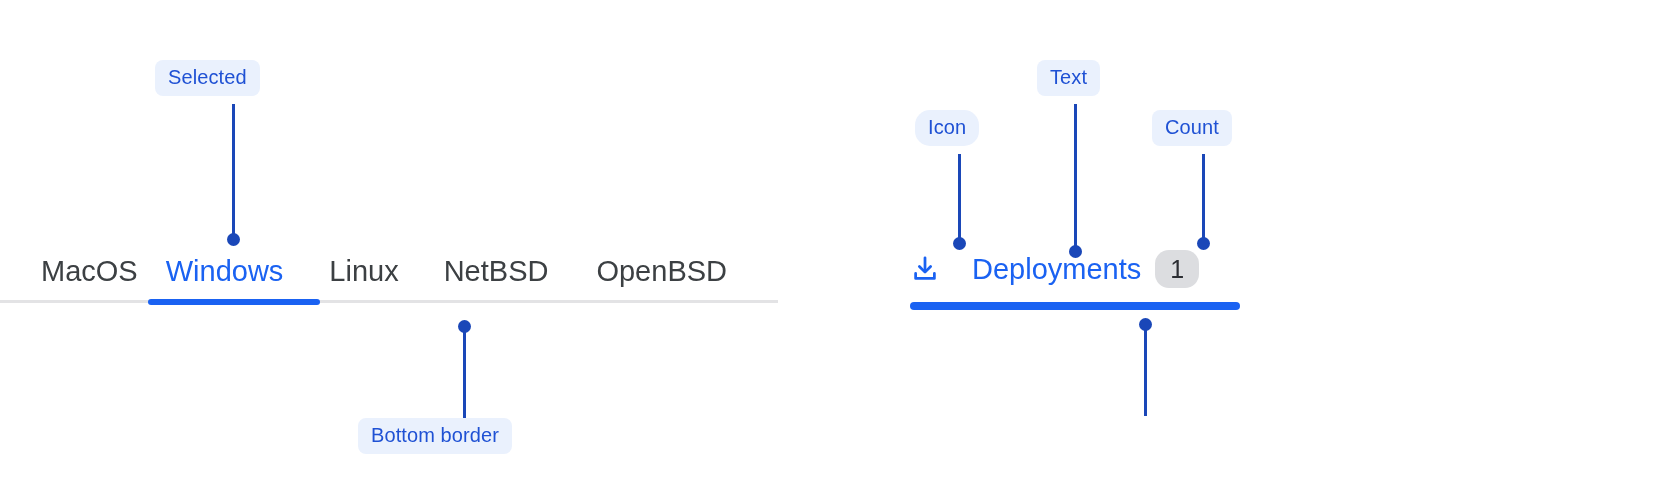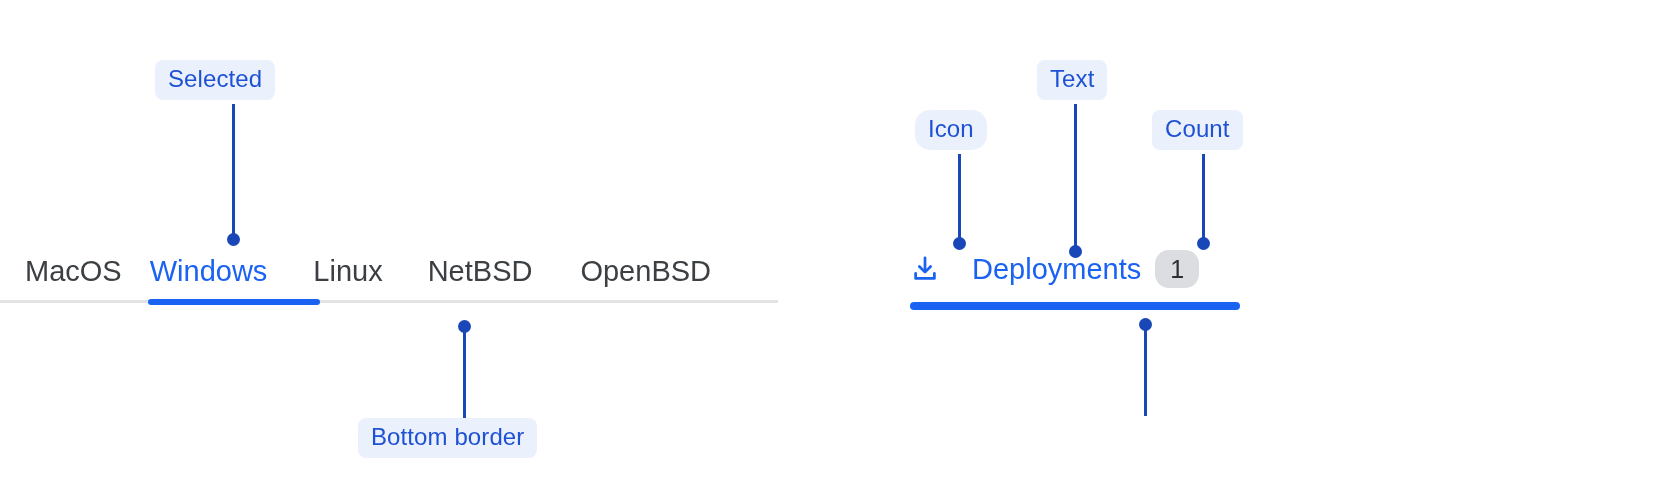--- a/index.html
+++ b/index.html
@@ -22,21 +22,21 @@
     inset: 0;
   }
 
   
   .callout {
     position: absolute;
     background: #eaf1fd;
     color: #1f51d4;
     border-radius: 8px;
     padding: 7px 13px 9px 13px;
-    font-size: 24px;
+    font-size: 20px;
     line-height: 1;
     white-space: nowrap;
     letter-spacing: 0.1px;
   }
 
   
   .leader {
     position: absolute;
     width: 3px;
     background: #1a47b8;
@@ -144,21 +144,21 @@
   <div class="callout" style="left:155px; top:60px;">Selected</div>
   <div class="leader" style="left:232px; top:104px; height:134px;"></div>
   <div class="leader-dot" style="left:227px; top:233px;"></div>
 
   <div class="callout" style="left:358px; top:418px;">Bottom border</div>
   <div class="leader" style="left:463px; top:330px; height:88px;"></div>
   <div class="leader-dot" style="left:458px; top:320px;"></div>
 
   <div class="tabset-left">
     <div class="tabrow">
-      <div class="tab" style="margin-left:25px;">
+      <div class="tab" style="margin-left:41px;">
         <span>MacOS</span>
       </div>
       <div class="tab selected" style="margin-left:28px;">
         <span>Windows</span>
       </div>
       <div class="tab" style="margin-left:46px;">
         <span>Linux</span>
       </div>
       <div class="tab" style="margin-left:45px;">
         <span>NetBSD</span>

